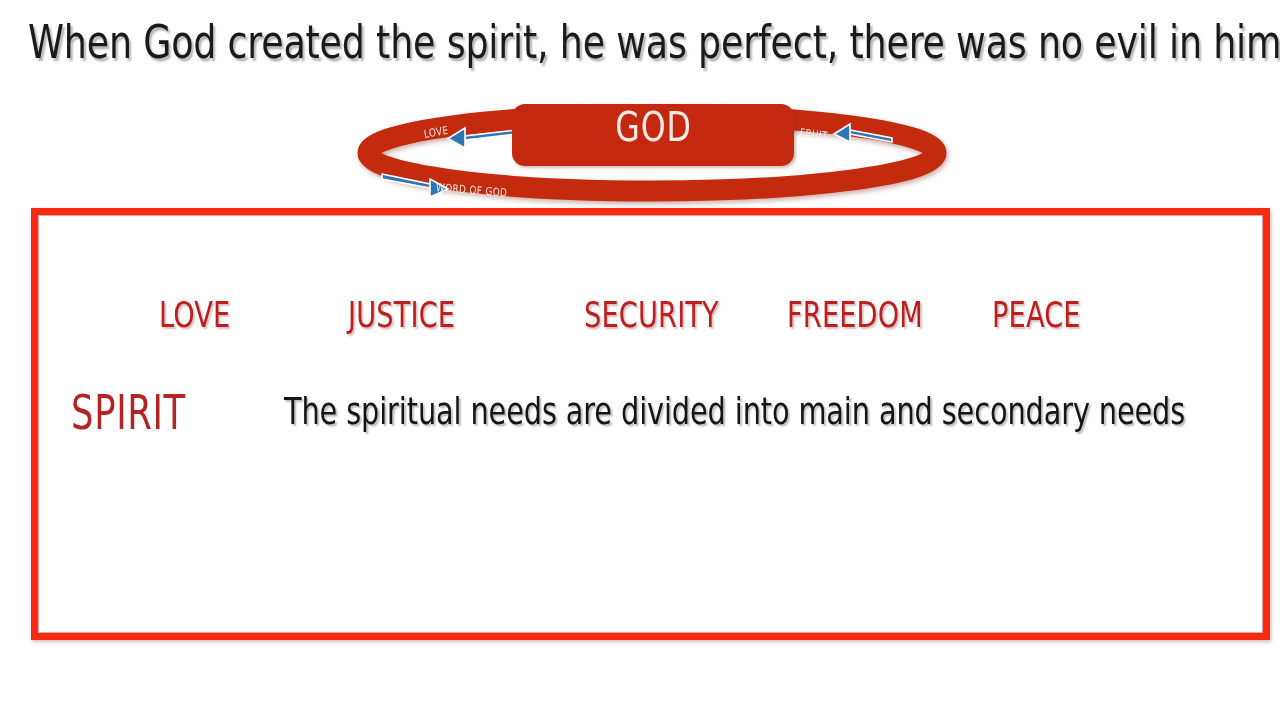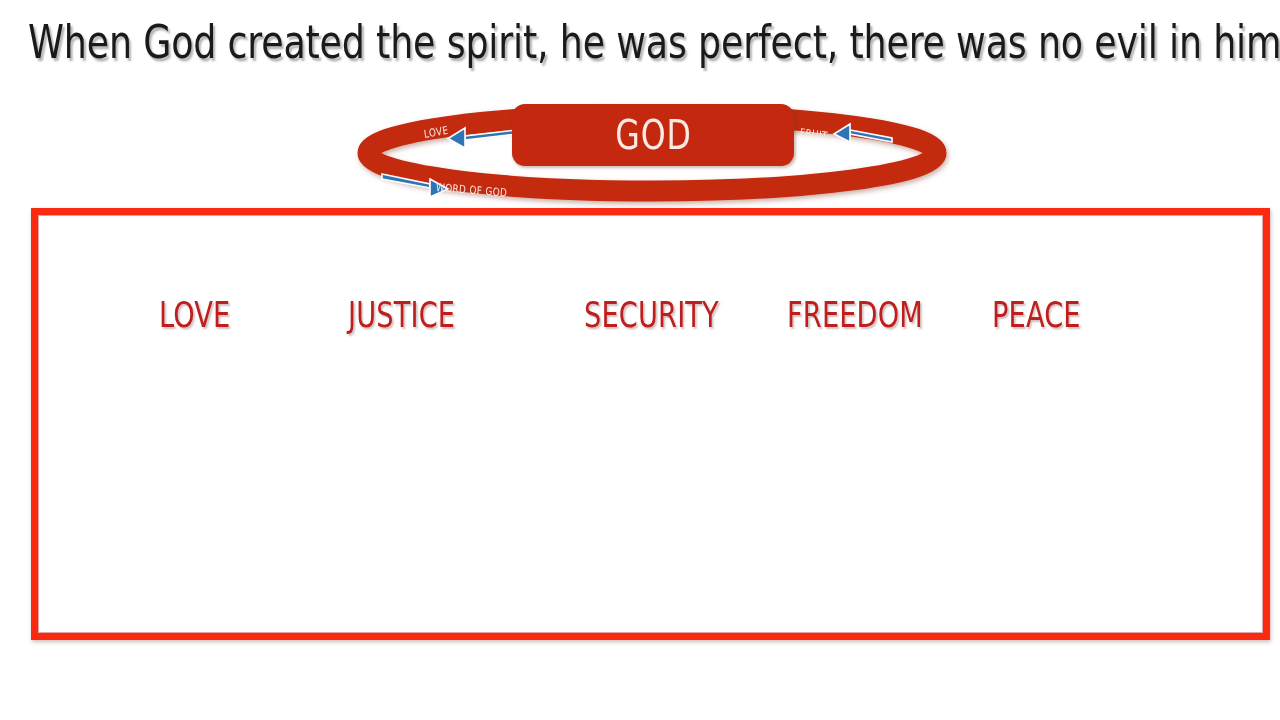--- a/index.html
+++ b/index.html
@@ -50,21 +50,21 @@
   .god-box {
     position: absolute;
     left: 160px;
     top: 8px;
     width: 282px;
     height: 62px;
     background: #C4290F;
     border-radius: 13px;
     box-shadow: 1.5px 2px 3px rgba(110,60,45,0.35);
     display: flex;
-    align-items: center;
+    align-items: flex-start;
     justify-content: center;
   }
   .god-text {
     font-family: "DejaVu Sans Condensed", "Liberation Sans Narrow", "Liberation Sans", sans-serif;
     font-size: 40px;
     font-weight: 300;
     font-stretch: condensed;
     color: #fbe9e4;
     letter-spacing: 1px;
     transform: scaleX(0.88);
@@ -219,15 +219,19 @@
   <div class="panel-inner">
 
     <div class="needs-row">
       <span class="need need-0">LOVE</span>
       <span class="need need-1">JUSTICE</span>
       <span class="need need-2">SECURITY</span>
       <span class="need need-3">FREEDOM</span>
       <span class="need need-4">PEACE</span>
     </div>
 
+    <div class="spirit-row">
+      <span class="spirit-label">SPIRIT</span>
+      <span class="spirit-desc">The spiritual needs are divided into main and secondary needs</span>
+    </div>
 
   </div>
 </div>
 
 </body></html>

